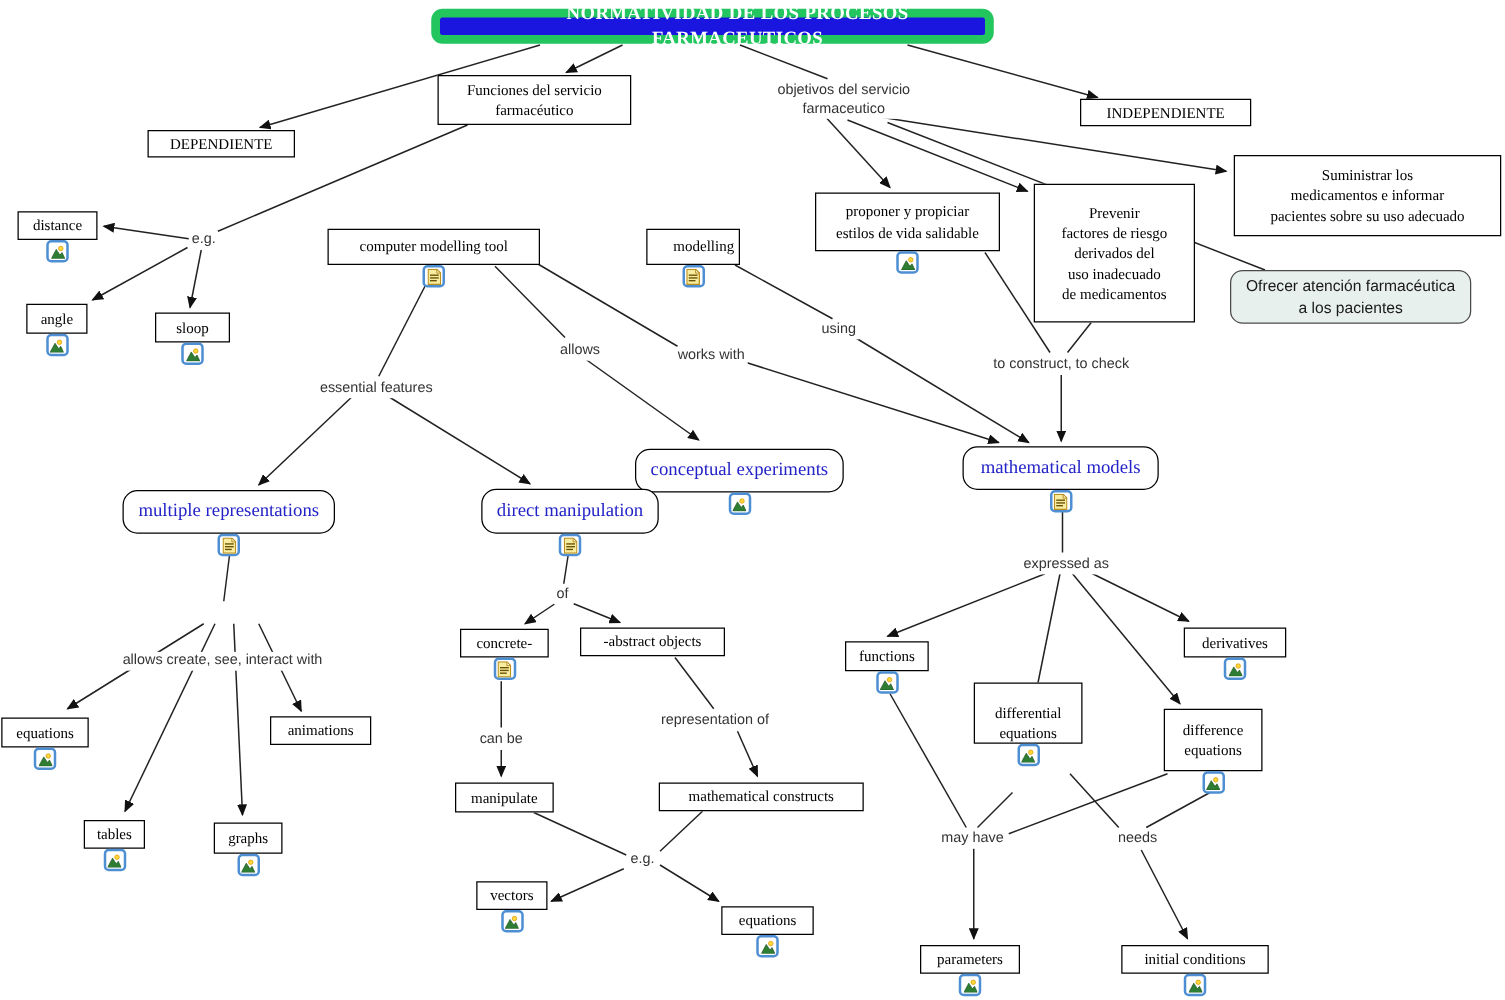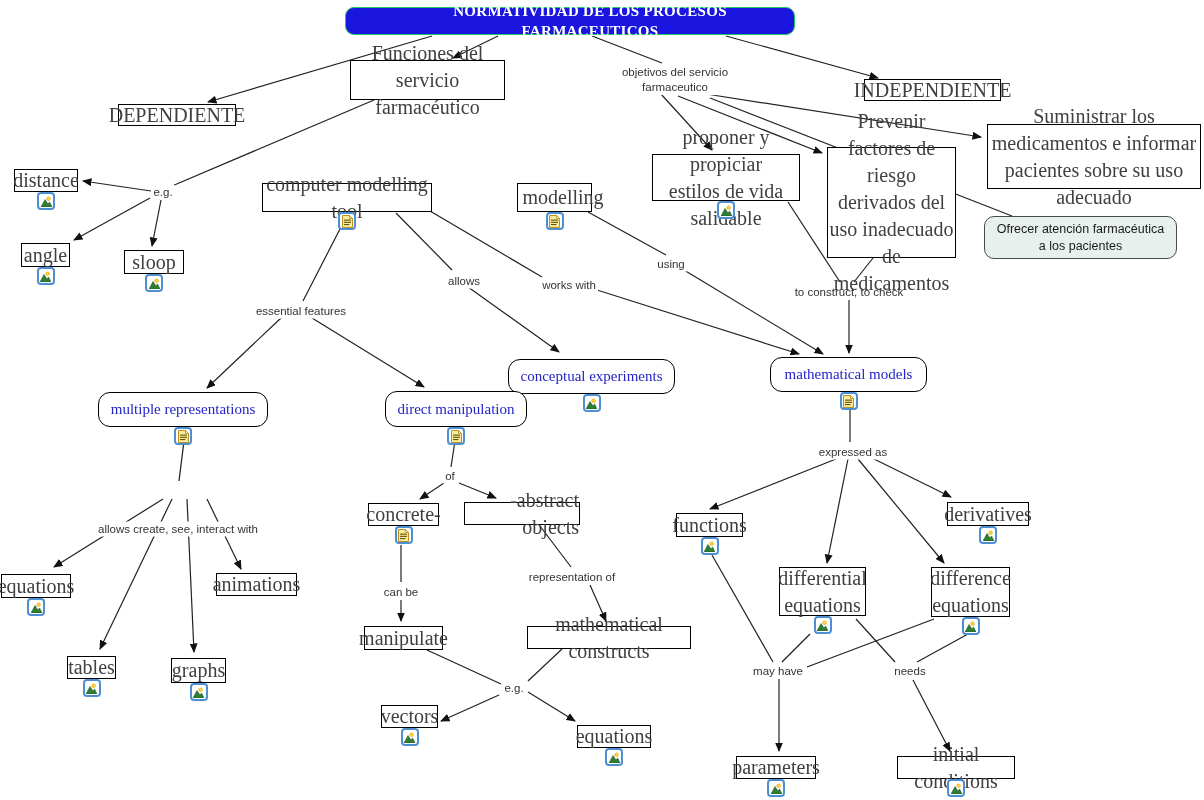--- a/index.html
+++ b/index.html
@@ -1,24 +1,24 @@
 <!DOCTYPE html>
 <html><head>
 <meta charset="utf-8">
 <style>
   html,body{margin:0;padding:0;background:#fff;}
   #stage{position:relative;width:1204px;height:800px;background:#ffffff;overflow:hidden;
          font-family:"Liberation Serif","DejaVu Serif",serif;}
   #edges{position:absolute;left:0;top:0;width:1204px;height:800px;z-index:1;}
   .node{position:absolute;z-index:3;display:flex;align-items:center;justify-content:center;
-        text-align:center;background:#fff;border:1px solid #000;color:#404040;
-        font-size:20px;line-height:1.35;white-space:pre-line;box-sizing:border-box;}
+        text-align:center;background:#fff;border:1px solid #000;color:#000000;
+        font-size:12px;line-height:1.35;white-space:pre-line;box-sizing:border-box;}
   .node.rounded-blue{border-radius:12px;color:#2323c8;font-size:15px;}
   .node.title-node{background:#1a16e0;color:#ffffff;font-weight:bold;border-radius:9px;
-        border:1px solid #22c55e;font-size:15px;letter-spacing:.3px;padding-left:40px;}
+        border:7px solid #22c55e;font-size:15px;letter-spacing:.3px;padding-left:40px;}
   .node.tinted{background:#e8f0ee;border:1px solid #4a4a4a;border-radius:10px;
         font-family:"Liberation Sans","DejaVu Sans",sans-serif;font-size:12.5px;color:#1a1a1a;}
   .link-label{position:absolute;z-index:2;transform:translate(-50%,-50%);
         font-family:"Liberation Sans","DejaVu Sans",sans-serif;font-size:11.5px;color:#333;
         text-align:center;white-space:pre-line;line-height:1.3;background:#fff;padding:0 2px;}
   .res-icon{position:absolute;left:50%;bottom:-19px;transform:translateX(-50%);
         width:14px;height:14px;background:#fff;border:2px solid #4e8fd3;border-radius:4px;
         display:flex;align-items:center;justify-content:center;z-index:4;}
   .res-icon svg{display:block;}
 </style>
@@ -172,21 +172,21 @@
     <div class="node rect" style="left: 676px; top: 513px; width: 67px; height: 24px;"><span>functions</span><span class="res-icon"><svg width="11" height="11" viewBox="0 0 11 11">
           <rect x="0" y="0" width="11" height="11" fill="#ffffff"></rect>
           <circle cx="7.6" cy="2.8" r="1.8" fill="#ffd93b" stroke="#d99a00" stroke-width="0.6"></circle>
           <path d="M0,11 L4,3.5 L7,8 L8.6,6 L11,11 Z" fill="#2e7d32" stroke="#1b4d1e" stroke-width="0.5"></path>
         </svg></span></div>
     <div class="node rect" style="left: 947px; top: 502px; width: 82px; height: 24px;"><span>derivatives</span><span class="res-icon"><svg width="11" height="11" viewBox="0 0 11 11">
           <rect x="0" y="0" width="11" height="11" fill="#ffffff"></rect>
           <circle cx="7.6" cy="2.8" r="1.8" fill="#ffd93b" stroke="#d99a00" stroke-width="0.6"></circle>
           <path d="M0,11 L4,3.5 L7,8 L8.6,6 L11,11 Z" fill="#2e7d32" stroke="#1b4d1e" stroke-width="0.5"></path>
         </svg></span></div>
-    <div class="node rect" style="left: 779px; top: 567px; width: 87px; height: 49px;"><span>differential
+    <div class="node rect" style="left: 779px; top: 546px; width: 87px; height: 49px; align-items: flex-end;"><span>differential
 equations</span><span class="res-icon"><svg width="11" height="11" viewBox="0 0 11 11">
           <rect x="0" y="0" width="11" height="11" fill="#ffffff"></rect>
           <circle cx="7.6" cy="2.8" r="1.8" fill="#ffd93b" stroke="#d99a00" stroke-width="0.6"></circle>
           <path d="M0,11 L4,3.5 L7,8 L8.6,6 L11,11 Z" fill="#2e7d32" stroke="#1b4d1e" stroke-width="0.5"></path>
         </svg></span></div>
     <div class="node rect" style="left: 931px; top: 567px; width: 79px; height: 50px;"><span>difference
 equations</span><span class="res-icon"><svg width="11" height="11" viewBox="0 0 11 11">
           <rect x="0" y="0" width="11" height="11" fill="#ffffff"></rect>
           <circle cx="7.6" cy="2.8" r="1.8" fill="#ffd93b" stroke="#d99a00" stroke-width="0.6"></circle>
           <path d="M0,11 L4,3.5 L7,8 L8.6,6 L11,11 Z" fill="#2e7d32" stroke="#1b4d1e" stroke-width="0.5"></path>

